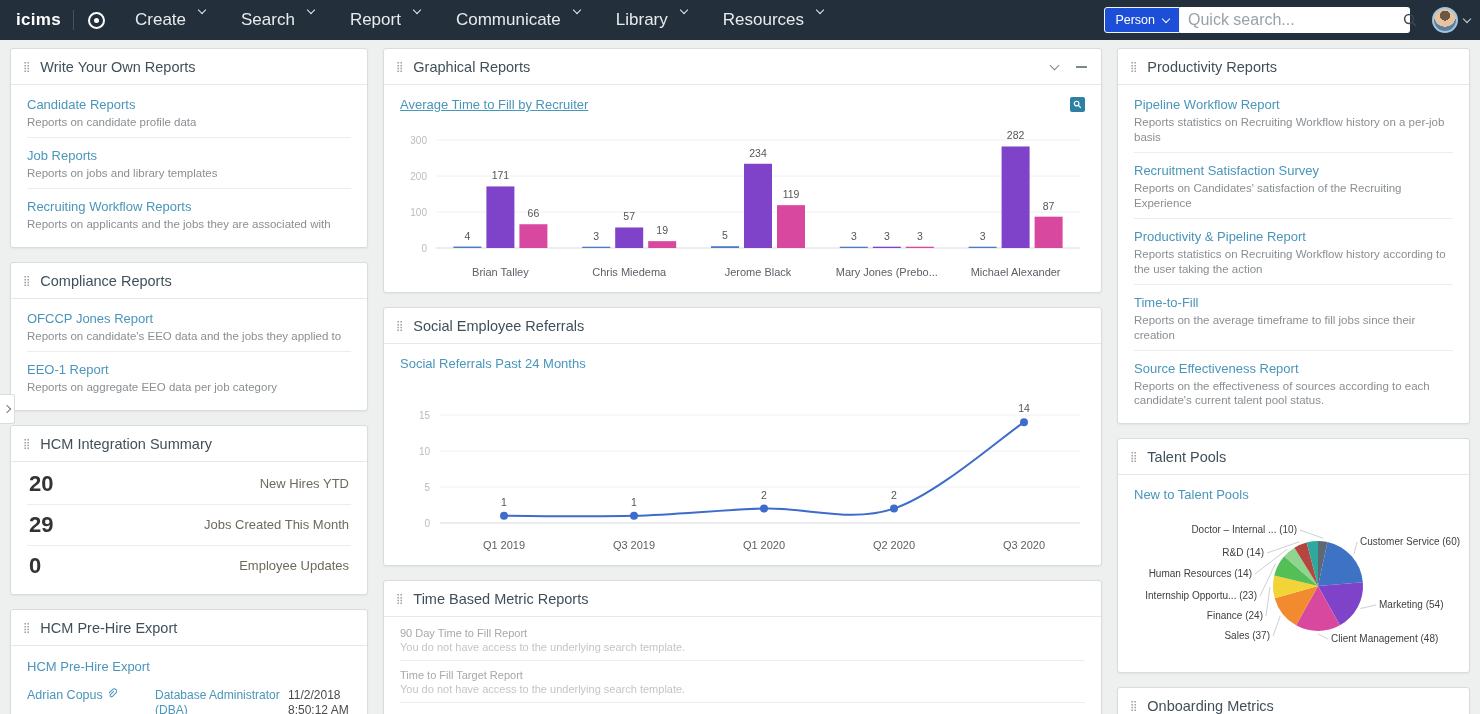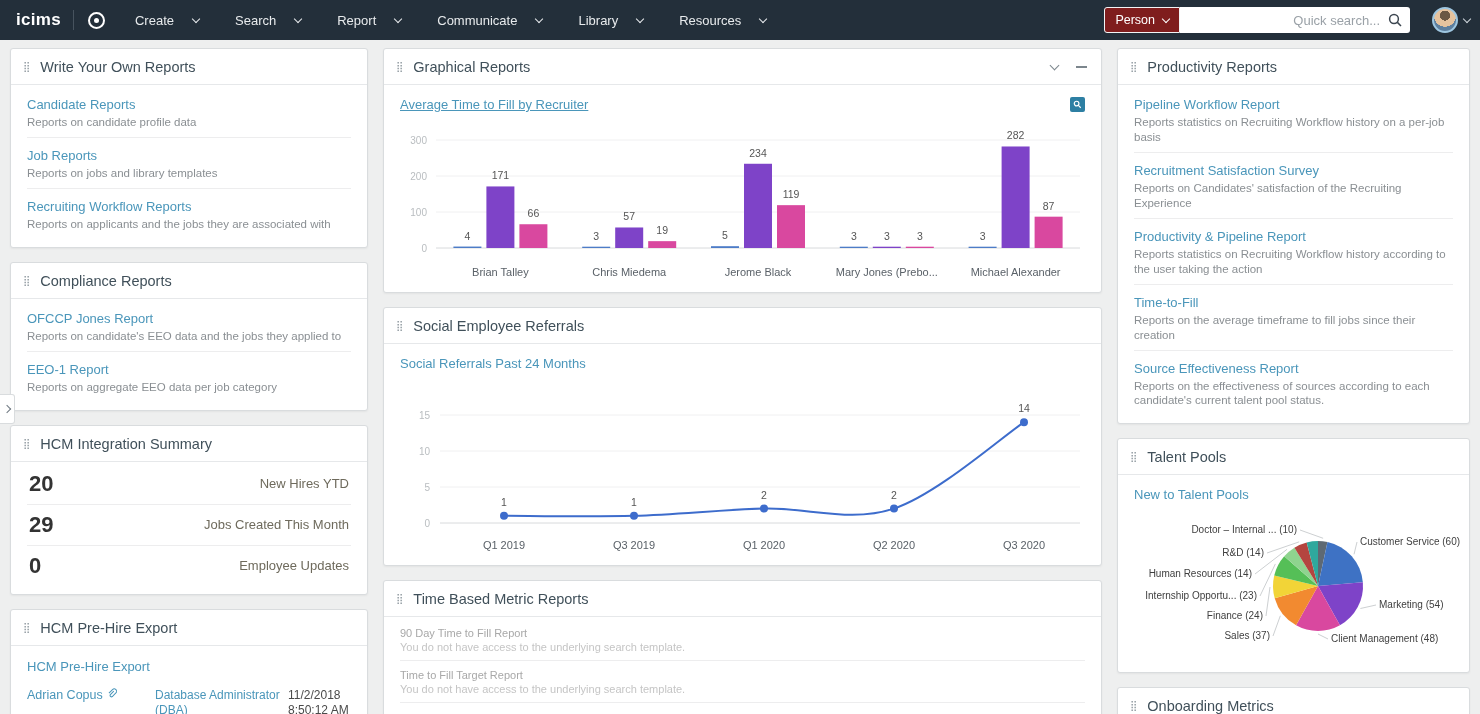--- a/index.html
+++ b/index.html
@@ -5,27 +5,27 @@
   * { margin:0; padding:0; box-sizing:border-box; }
   html,body { width:1480px; height:714px; overflow:hidden; background:#eeefef;
     font-family:"Liberation Sans","DejaVu Sans",sans-serif; }
   
   .nav { position:relative; height:40px; background:#232f3a; display:flex; align-items:center; padding:0 10px; z-index:5;}
   .brand { color:#fff; font-weight:bold; font-size:17px; letter-spacing:.3px; margin:0 12px 0 6px; cursor:pointer;}
   .nav-sep { width:1px; height:20px; background:#47535e; }
   .nav-circle { width:17px; height:17px; border:2px solid #fff; border-radius:50%; margin:0 4px 0 14px; position:relative; cursor:pointer;}
   .nav-circle:after{content:""; position:absolute; left:4px; top:4px; width:5px; height:5px; background:#fff; border-radius:50%;}
   .menus { display:flex; gap:36px; margin-left:26px; }
-  .menu { color:#e8ebed; font-size:13px; display:flex; align-items:center; gap:19px; cursor:pointer; }
+  .menu { color:#e8ebed; font-size:17px; display:flex; gap:13px; cursor:pointer; }
   .chv { display:inline-block; width:6px; height:6px; border-right:1.5px solid currentColor; border-bottom:1.5px solid currentColor; transform:rotate(45deg); margin-top:-3px;}
   .chv.r { transform:rotate(-45deg); margin:0; }
   .nav-right { margin-left:auto; display:flex; align-items:center; }
-  .scope { height:26px; border:1px solid #f2f4f5; border-radius:3px 0 0 3px; color:#fff; font-size:12.5px; display:flex; align-items:center; gap:8px; padding:0 10px; cursor:pointer; background:#7f1d1d;}
+  .scope { height:26px; border:1px solid #f2f4f5; border-radius:3px 0 0 3px; color:#fff; font-size:12.5px; display:flex; align-items:center; gap:8px; padding:0 10px; cursor:pointer; background:#1d4ed8;}
   .searchbox { height:26px; width:230px; background:#fff; border-radius:0 3px 3px 0; display:flex; align-items:center; }
-  .searchbox input { border:none; outline:none; flex:1; font-size:13px; padding:0 8px; color:#6d28d9; font-family:inherit;text-align:right;}
+  .searchbox input { border:none; outline:none; flex:1; font-size:16px; padding:0 8px; color:#6d28d9; font-family:inherit;}
   .searchbox input::placeholder { color:#9aa1a7; }
   .search-ic { margin-right:8px; cursor:pointer; display:flex; }
   .avatar { width:26px; height:26px; border-radius:50%; border:2px solid #9ec6e0; margin-left:22px; cursor:pointer;
     background:radial-gradient(circle at 50% 30%, #6b5844 0 26%, #e6c39e 27% 58%, #5e7f9e 59%); }
   .av-chv { color:#cfd6db; margin-left:6px; }
   
   .page { position:absolute; top:34px; left:0; right:0; bottom:0; }
   .col { position:absolute; top:14px; }
   .col-left { left:10px;  width:358px; }
   .col-mid  { left:383px; width:719px; }

